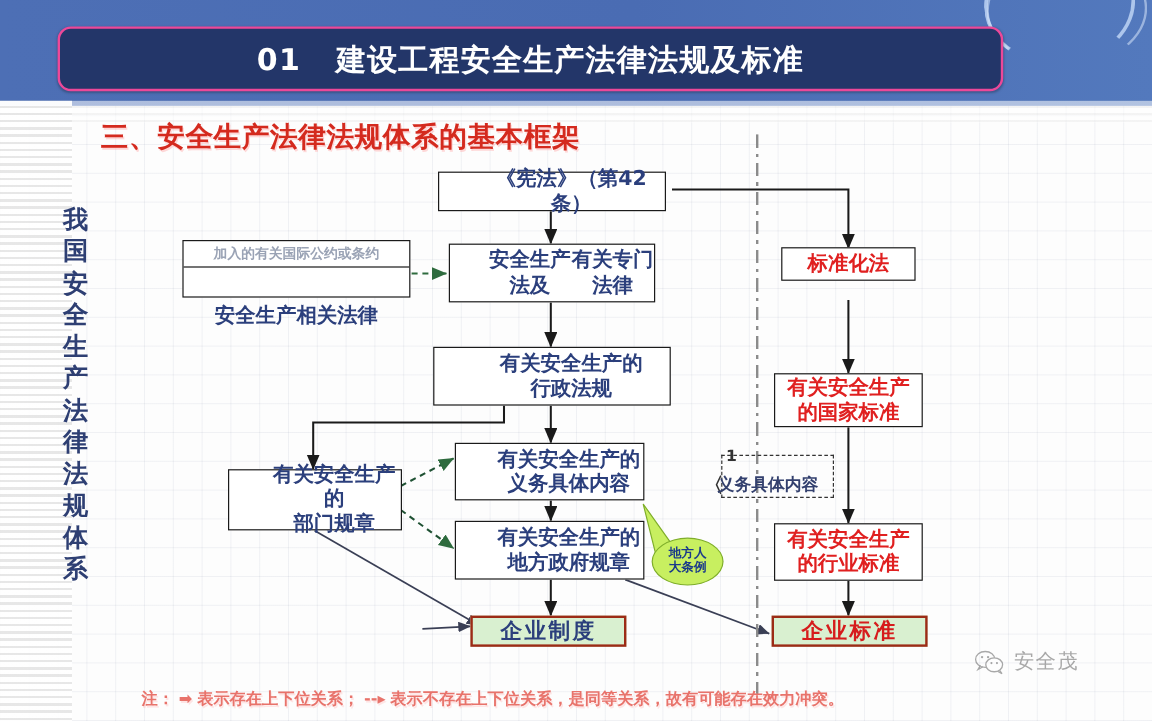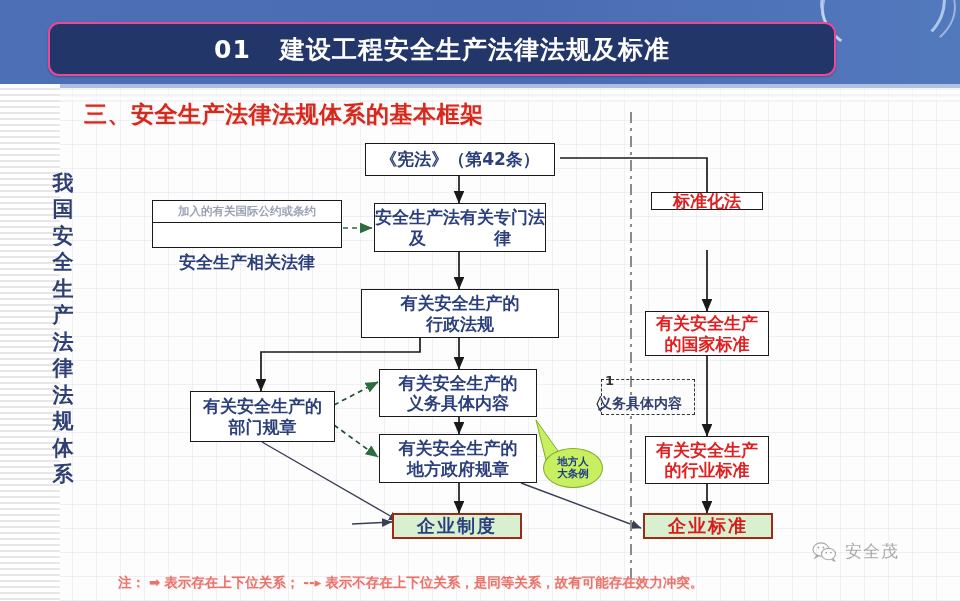--- a/index.html
+++ b/index.html
@@ -86,21 +86,21 @@
   .fbox{
     position:absolute;box-sizing:border-box;
     background:#ffffff;border:1.6px solid #1a1a1a;
     display:flex;align-items:center;justify-content:center;
     text-align:center;line-height:1.2;
     font-weight:bold;
   }
   .navy{color:#2b3f7c;}
   .red{color:#e02020;}
   .red-dark{color:#d61c1c;}
-  .fbox.navy{font-size:17px;}
+  .fbox.navy{font-size:17px;padding-left:32px;}
   .fbox.red{font-size:17px;}
   
   .treaty-box{
     position:absolute;box-sizing:border-box;
     background:#ffffff;border:1.6px solid #1a1a1a;
     display:flex;flex-direction:column;
   }
   .treaty-top{
     flex:0 0 21px;border-bottom:1.4px solid #1a1a1a;
     display:flex;align-items:center;justify-content:center;
@@ -286,21 +286,21 @@
   <div class="fbox navy" style="left:379px;top:369px;width:158px;height:48px;flex-direction:column;">
     <span>有关安全生产的</span>
     <span>义务具体内容</span>
   </div>
 
   <div class="fbox navy" style="left:379px;top:434px;width:158px;height:49px;flex-direction:column;">
     <span>有关安全生产的</span>
     <span>地方政府规章</span>
   </div>
 
-  <div class="fbox red" style="left:651px;top:192px;width:112px;height:18px;">
+  <div class="fbox red" style="left:651px;top:206px;width:112px;height:28px;">
     <span>标准化法</span>
   </div>
 
   <div class="fbox red" style="left:645px;top:311px;width:124px;height:45px;flex-direction:column;">
     <span>有关安全生产</span>
     <span>的国家标准</span>
   </div>
 
   <div class="fbox red" style="left:645px;top:436px;width:124px;height:48px;flex-direction:column;">
     <span>有关安全生产</span>

